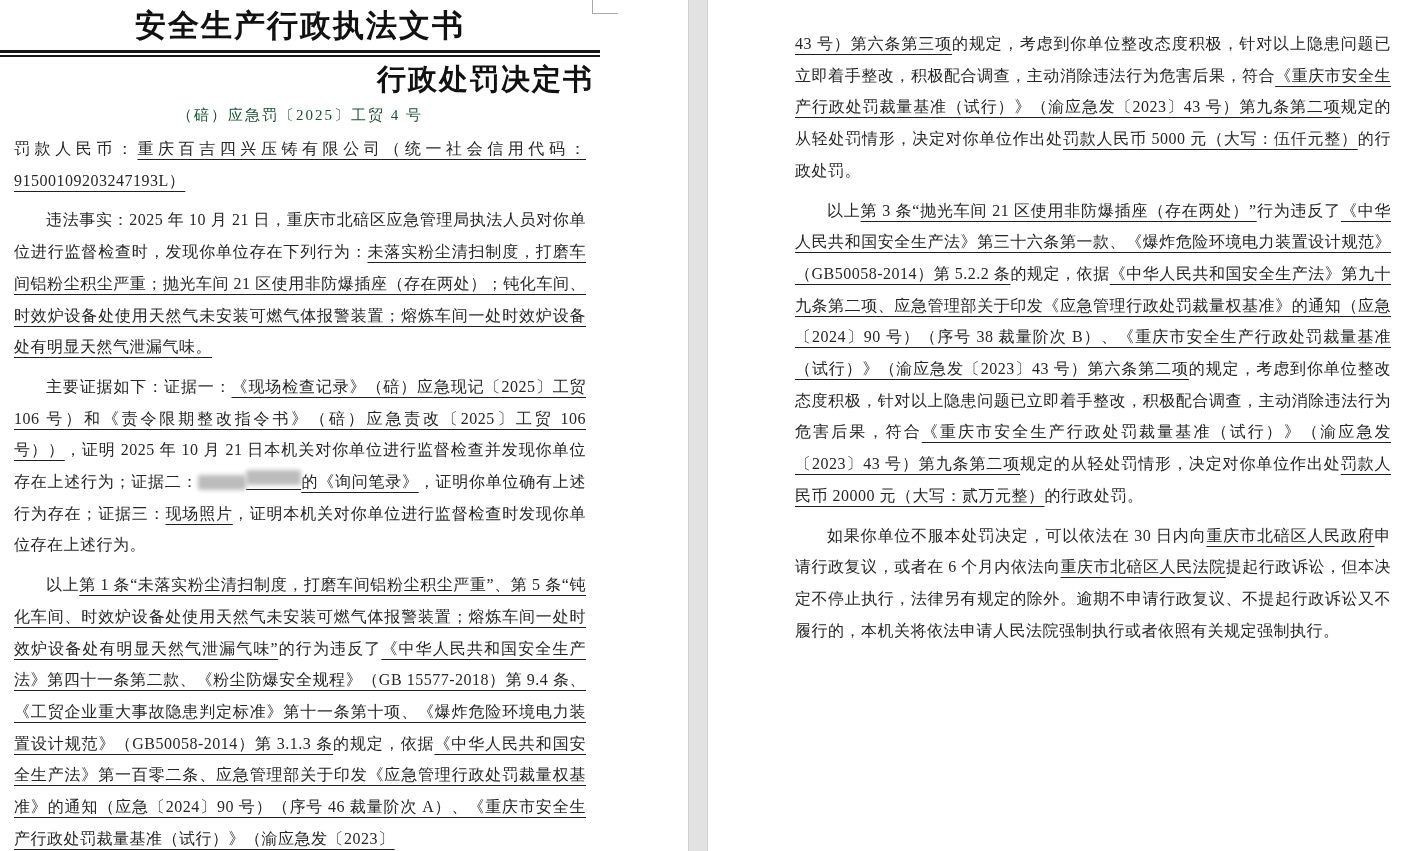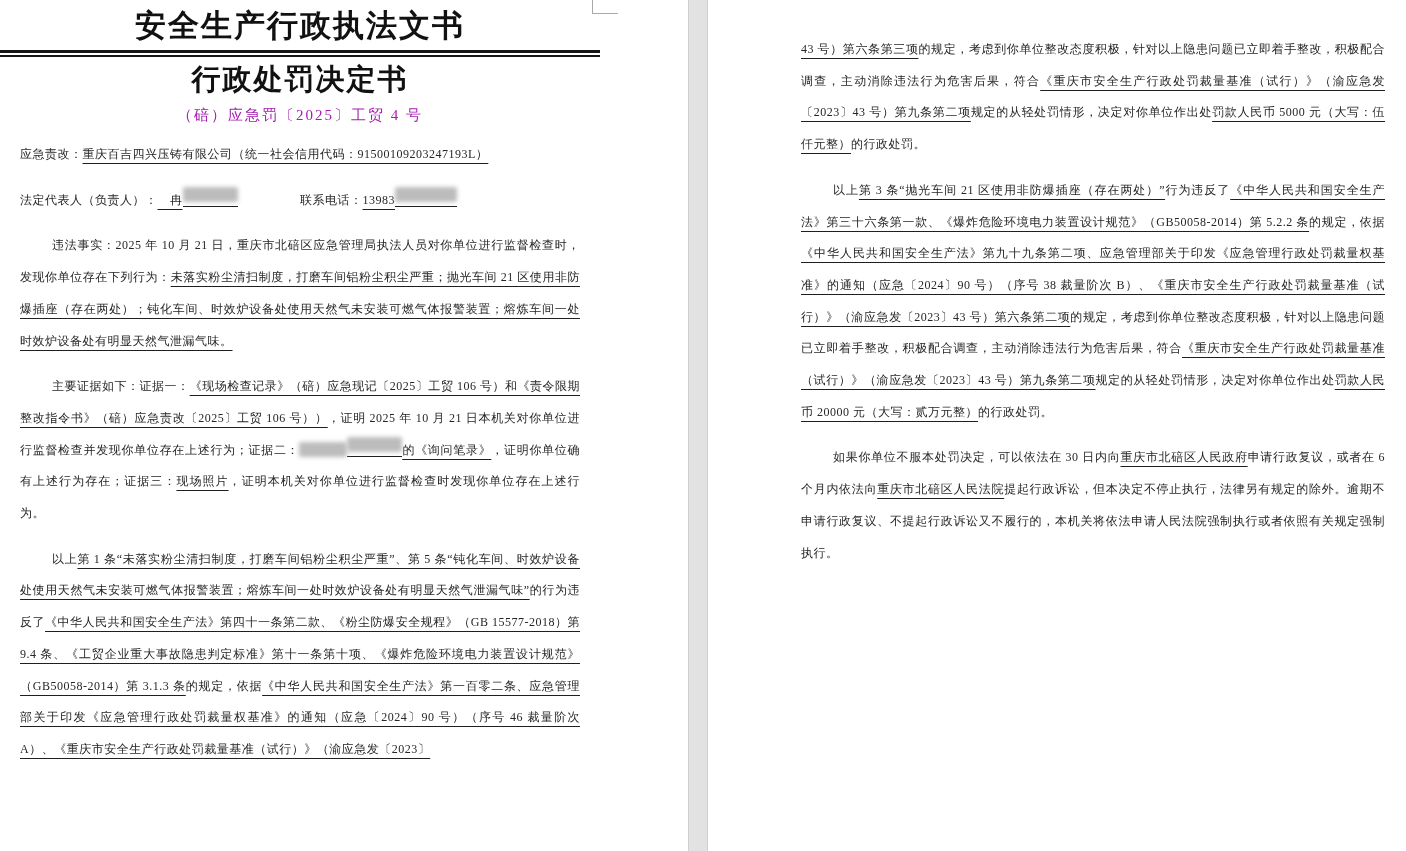--- a/index.html
+++ b/index.html
@@ -12,25 +12,25 @@
   .canvas{position:relative;width:1406px;height:851px;display:flex;}
   .page{background:#ffffff;height:851px;position:relative;box-sizing:border-box;}
   .page-left{width:688px;padding:0 94px 0 6px;}
   .divider{width:20px;height:851px;background:#e2e2e2;border-left:1px solid #cfcfcf;border-right:1px solid #cfcfcf;box-sizing:border-box;}
   .page-right{width:698px;padding:20px 7px 0 79px;}
   
   .corner{position:absolute;top:0;}
   .corner-tr{left:592px;width:25px;height:13px;border-left:1px solid #a9a9a9;border-bottom:1px solid #a9a9a9;}
   h1.title{margin:6px 0 0;text-align:center;font-size:31px;line-height:40px;font-weight:700;color:#111;letter-spacing:2px;}
   .double-rule{margin:4px 0 0 -6px;width:600px;height:2px;border-top:3px solid #151515;border-bottom:2px solid #151515;}
-  h2.subtitle{margin:4px 0 0;text-align:center;font-size:29px;line-height:36px;font-weight:700;color:#111;letter-spacing:2px;}
-  .doc-no{margin-top:8px;text-align:center;font-size:15px;line-height:20px;color:#a21caf;letter-spacing:2px;}
+  h2.subtitle{margin:4px 0 0;text-align:right;font-size:29px;line-height:36px;font-weight:700;color:#111;letter-spacing:2px;}
+  .doc-no{margin-top:8px;text-align:center;font-size:15px;line-height:20px;color:#14532d;letter-spacing:2px;}
   .body{margin-top:4px;}
   .body p, .rbody p{
-    margin:14px;font-size:12px;line-height:31.7px;
+    margin:8px;font-size:16px;line-height:31.7px;
     text-align:justify;letter-spacing:0.5px;
   }
   p.ind{text-indent:32px;}
   .u{text-decoration:underline;text-underline-offset:5px;text-decoration-thickness:1px;text-decoration-color:#1f1f1f;}
   .rw{display:inline-block;vertical-align:-3px;}
   .rw b{display:block;height:15px;background:#bcbcbc;filter:blur(2px);border-radius:2px;}
   .rw.u{text-decoration:none;border-bottom:1px solid #1f1f1f;padding-bottom:4px;}
   .signature{margin-top:30px;}
   .sig-line{font-size:16px;line-height:38px;text-align:right;margin:0;}
   .sig-org{padding-right:62px;}
@@ -41,22 +41,21 @@
 
 <div class="canvas">
 
   <div class="page page-left">
     <div class="corner corner-tr"></div>
     <h1 class="title">安全生产行政执法文书</h1>
     <div class="double-rule"></div>
     <h2 class="subtitle">行政处罚决定书</h2>
     <div class="doc-no">（碚）应急罚〔2025〕工贸 4 号</div>
     <div class="body">
-      <p><span>应急责改：</span><span class="u">重庆百吉四兴压铸有限公司（统一社会信用代码：91500109203247193L）</span></p>
-      <p><span>法定代表人（负责人）：</span><span class="u">　冉</span><span class="rw u"><b style="width: 55px;"></b></span><span>　　　　　联系电话：</span><span class="u">13983</span><span class="rw u"><b style="width: 62px;"></b></span></p>
+      <p><span>罚款人民币：</span><span class="u">重庆百吉四兴压铸有限公司（统一社会信用代码：91500109203247193L）</span></p>
       <p class="ind"><span>违法事实：2025 年 10 月 21 日，重庆市北碚区应急管理局执法人员对你单位进行监督检查时，发现你单位存在下列行为：</span><span class="u">未落实粉尘清扫制度，打磨车间铝粉尘积尘严重；抛光车间 21 区使用非防爆插座（存在两处）；钝化车间、时效炉设备处使用天然气未安装可燃气体报警装置；熔炼车间一处时效炉设备处有明显天然气泄漏气味。</span></p>
       <p class="ind"><span>主要证据如下：证据一：</span><span class="u">《现场检查记录》（碚）应急现记〔2025〕工贸 106 号）和《责令限期整改指令书》（碚）应急责改〔2025〕工贸 106 号））</span><span>，证明 2025 年 10 月 21 日本机关对你单位进行监督检查并发现你单位存在上述行为；证据二：</span><span class="rw"><b style="width: 48px;"></b></span><span class="rw u"><b style="width: 55px;"></b></span><span class="u">的《询问笔录》</span><span>，证明你单位确有上述行为存在；证据三：</span><span class="u">现场照片</span><span>，证明本机关对你单位进行监督检查时发现你单位存在上述行为。</span></p>
       <p class="ind"><span>以上</span><span class="u">第 1 条“未落实粉尘清扫制度，打磨车间铝粉尘积尘严重”、第 5 条“钝化车间、时效炉设备处使用天然气未安装可燃气体报警装置；熔炼车间一处时效炉设备处有明显天然气泄漏气味”</span><span>的行为违反了</span><span class="u">《中华人民共和国安全生产法》第四十一条第二款、《粉尘防爆安全规程》（GB 15577-2018）第 9.4 条、《工贸企业重大事故隐患判定标准》第十一条第十项、《爆炸危险环境电力装置设计规范》（GB50058-2014）第 3.1.3 条</span><span>的规定，依据</span><span class="u">《中华人民共和国安全生产法》第一百零二条、应急管理部关于印发《应急管理行政处罚裁量权基准》的通知（应急〔2024〕90 号）（序号 46 裁量阶次 A）、《重庆市安全生产行政处罚裁量基准（试行）》（渝应急发〔2023〕</span></p>
     </div>
   </div>
 
   <div class="divider"></div>
 
   <div class="page page-right">
 

